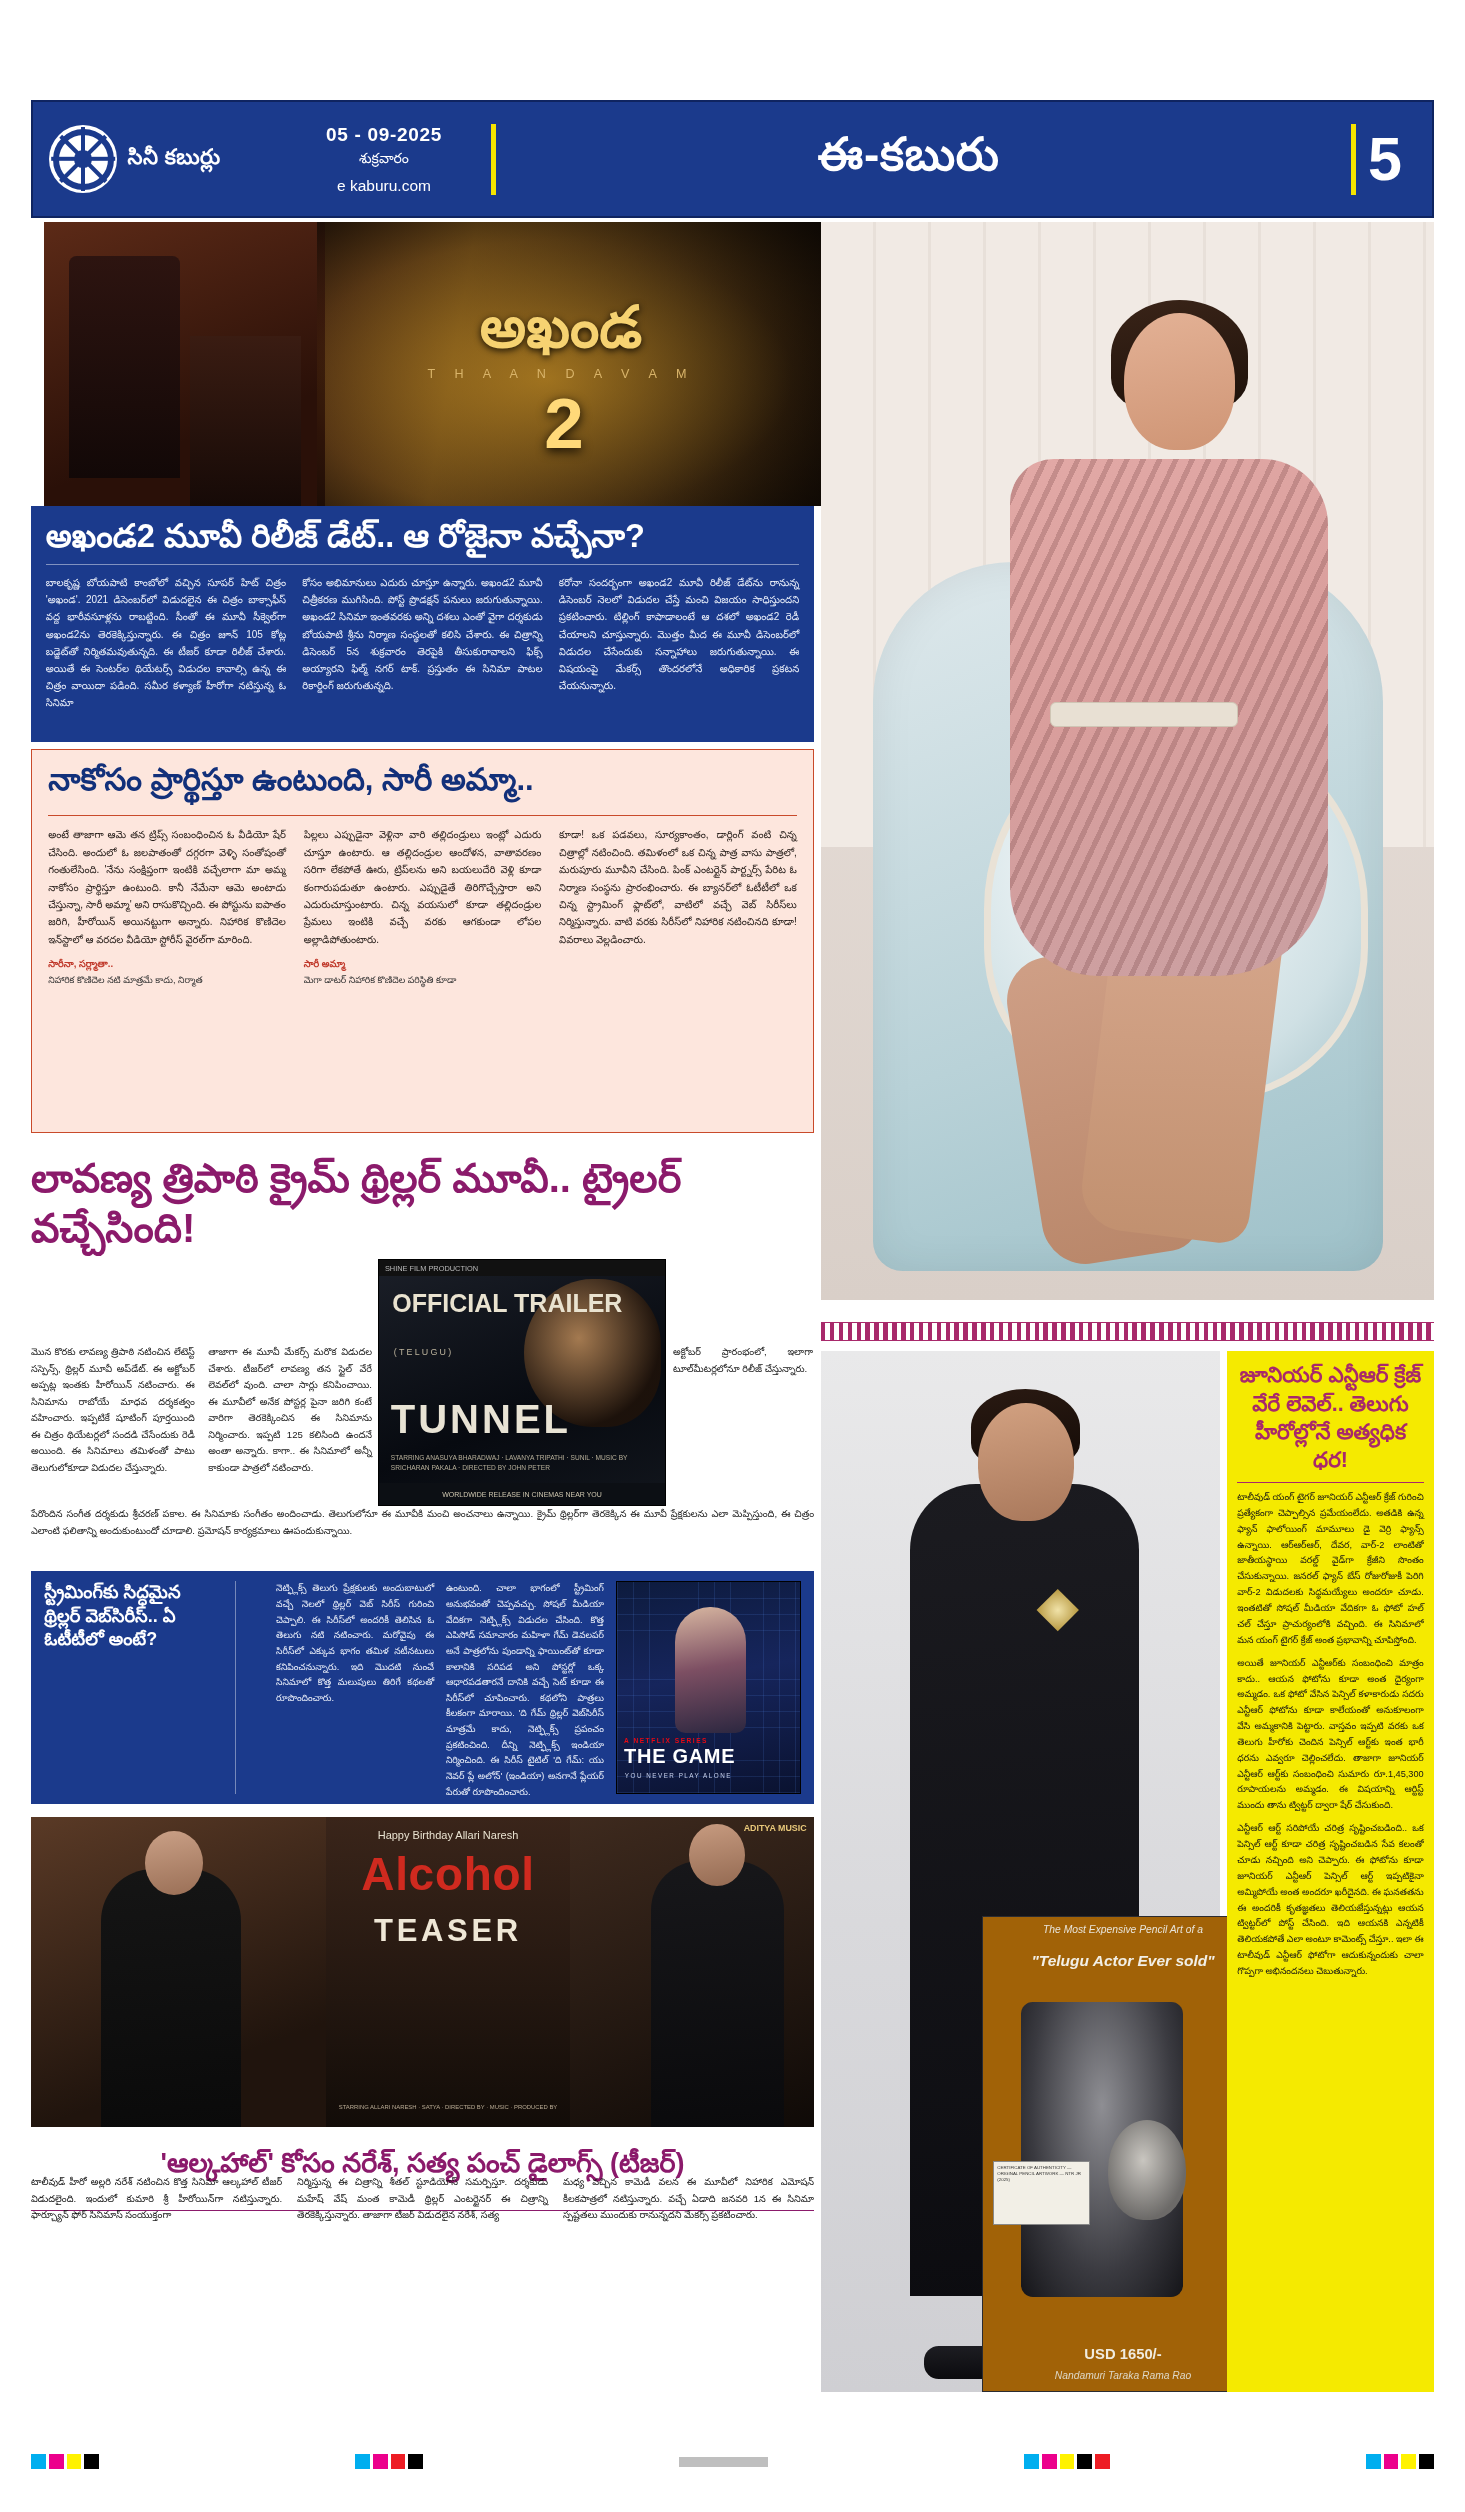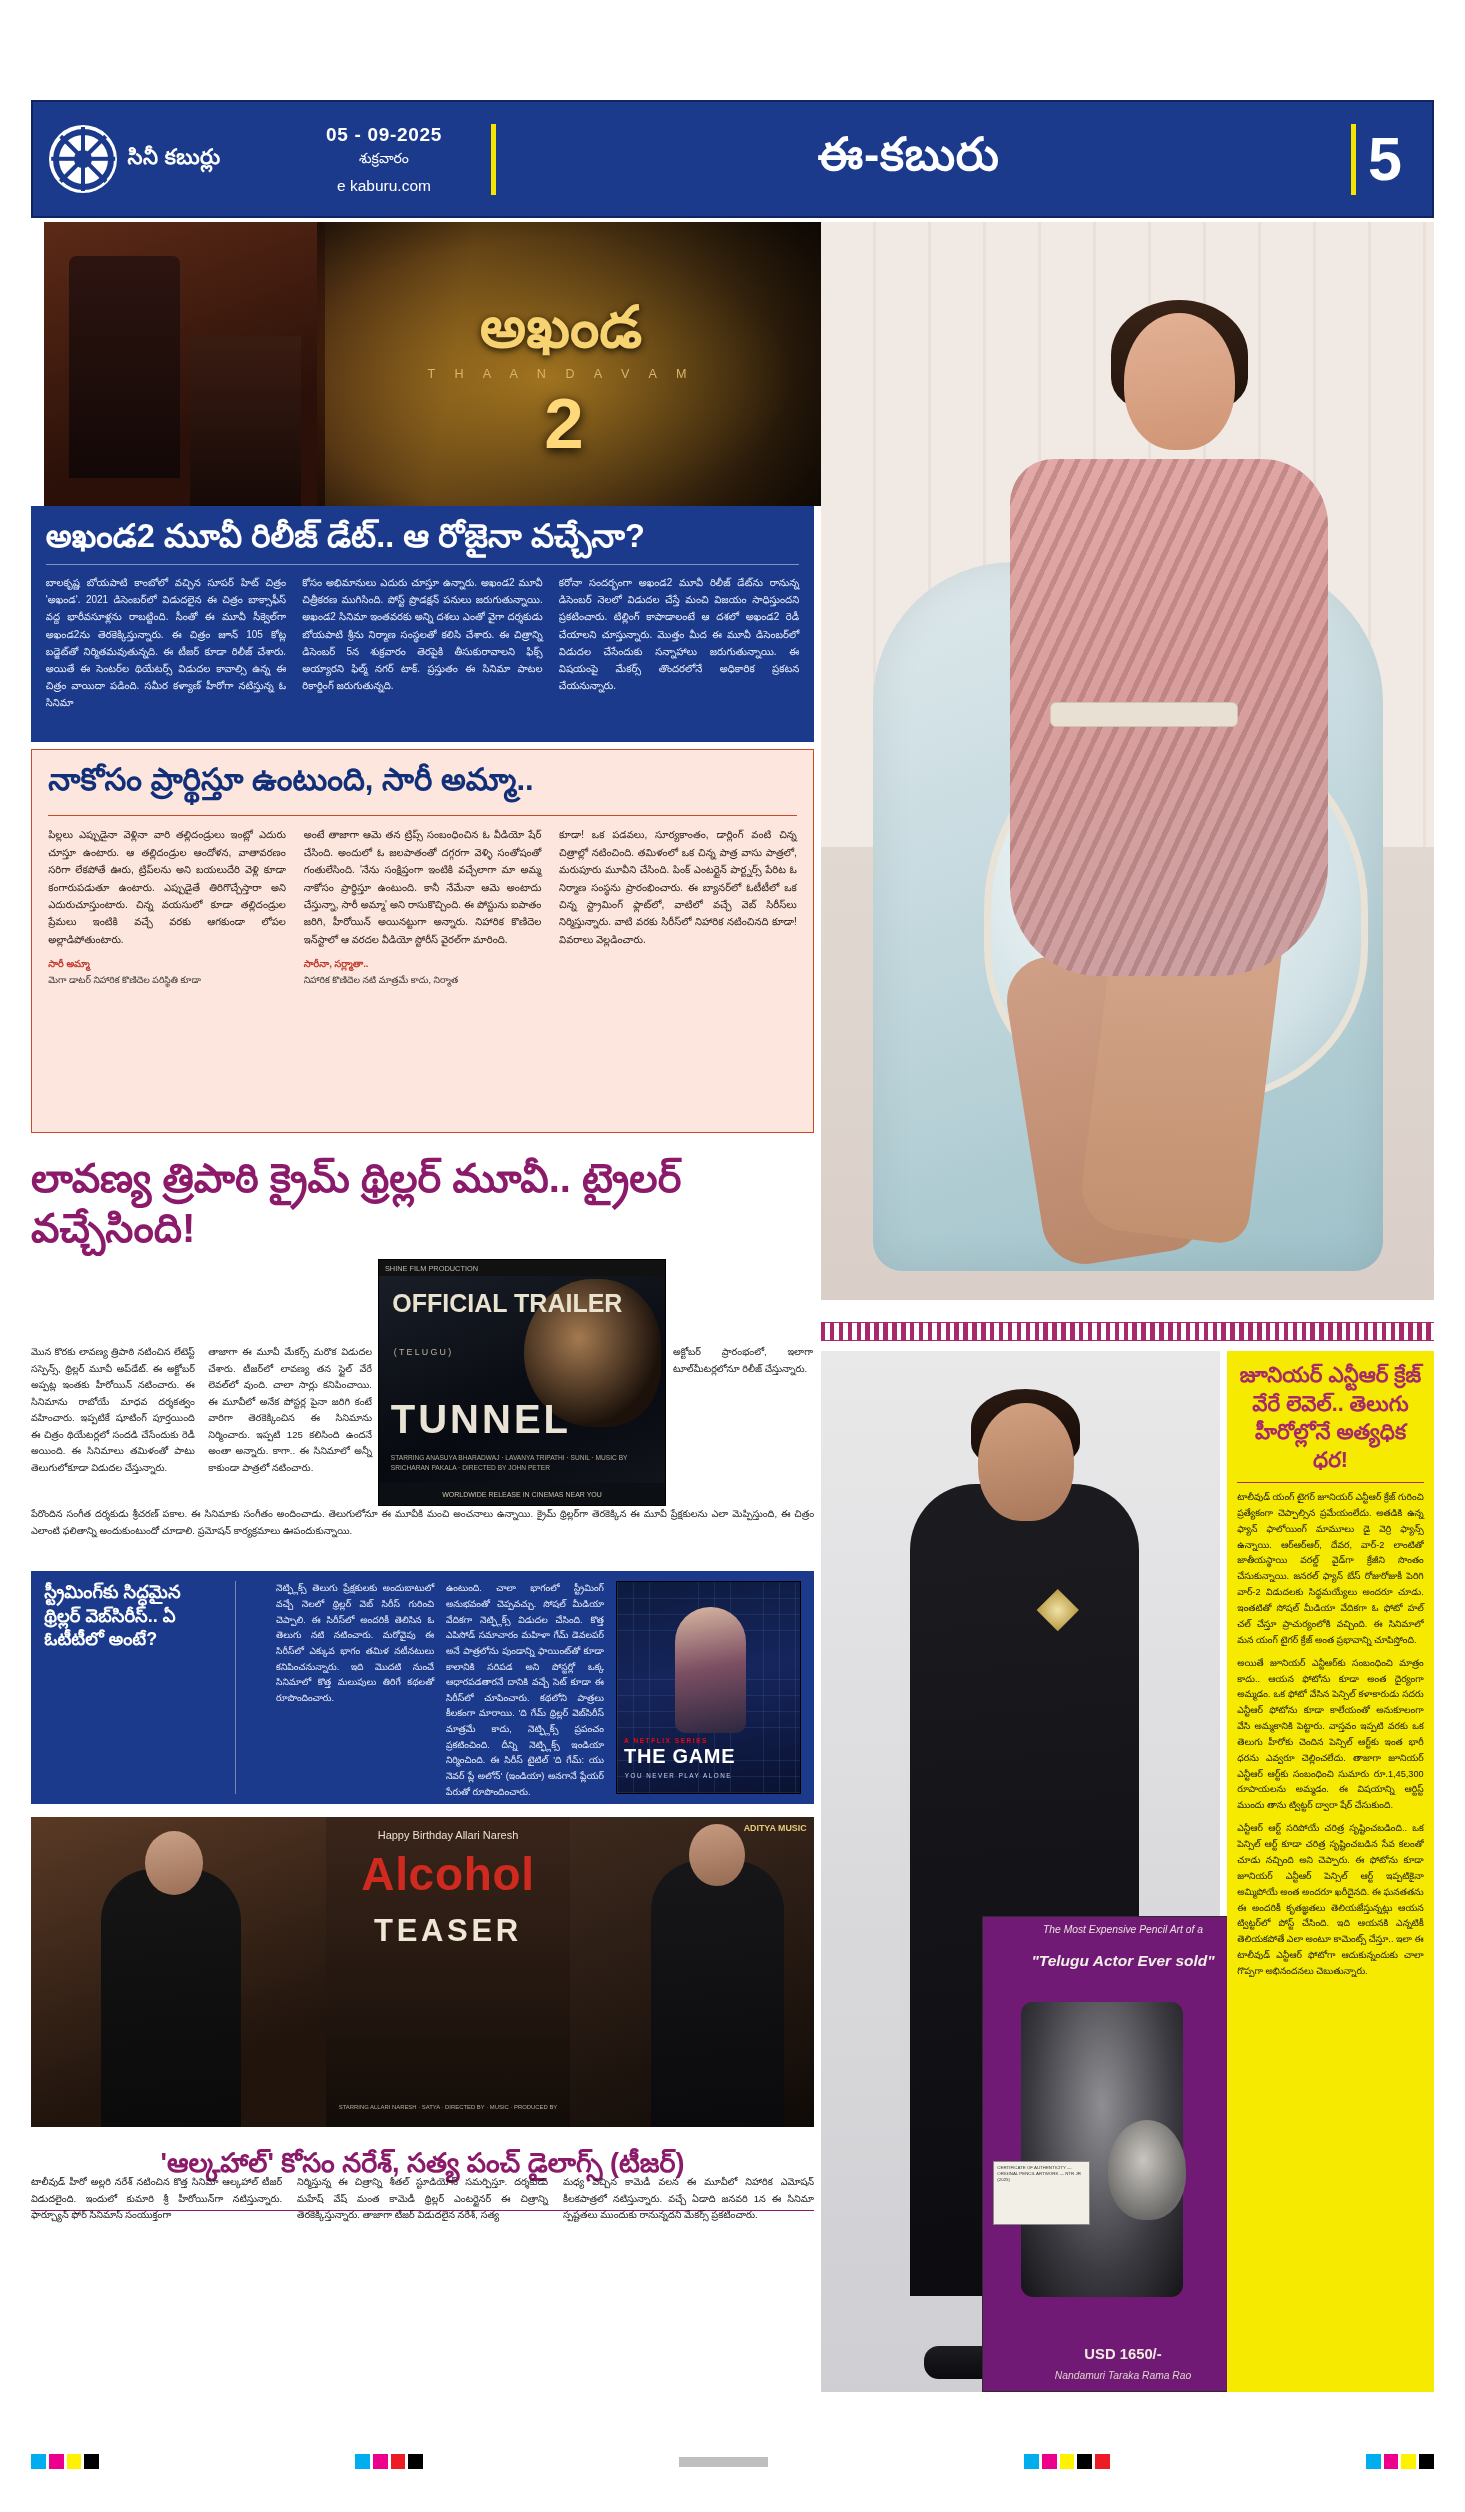--- a/index.html
+++ b/index.html
@@ -371,21 +371,21 @@
     position:absolute; left:222px; top:244px; width:29.5px; height:29.5px;
     background: radial-gradient(circle,#f0e2a8,#b79840);
     transform: rotate(45deg);
   }
   .ntr-shoes {
     position:absolute; left:103px; bottom:13.3px; width:207px; height:32.5px;
     background: linear-gradient(180deg,#1d1d22,#0b0b0e); border-radius: 14.8px;
   }
   .pencil-art {
     position: absolute; left: 982px; top: 1916px; width: 282px; height: 476px;
-    background: #701a75; border: 1.5px solid #2b2b30; overflow: hidden;
+    background: #a16207; border: 1.5px solid #2b2b30; overflow: hidden;
   }
   .pa-caption {
     position:absolute; left:0; top:5.9px; width:100%; text-align:center;
     color:#e8e4da; font-size:10.3px; font-style: italic; line-height:1.45; padding: 0 7.4px;
   }
   .pa-quote {
     position:absolute; left:0; top:35px; width:100%; text-align:center;
     color:#f2efe6; font-size:15.5px; font-weight:bold; font-style: italic; padding: 0 5.9px;
   }
   .pa-portrait {
@@ -475,31 +475,31 @@
       <p>బాలకృష్ణ బోయపాటి కాంబోలో వచ్చిన సూపర్ హిట్ చిత్రం 'అఖండ'. 2021 డిసెంబర్‌లో విడుదలైన ఈ చిత్రం బాక్సాఫీస్ వద్ద భారీవసూళ్లను రాబట్టింది. సీంతో ఈ మూవీ సీక్వెల్‌గా అఖండ2ను తెరకెక్కిస్తున్నారు. ఈ చిత్రం జూన్ 105 కోట్ల బడ్జెట్‌తో నిర్మితమవుతున్నది. ఈ టీజర్ కూడా రిలీజ్ చేశారు. అయితే ఈ సెంటర్‌ల థియేటర్స్ విడుదల కావాల్సి ఉన్న ఈ చిత్రం వాయిదా పడింది. సమీర కళ్యాణ్ హీరోగా నటిస్తున్న ఓ సినిమా</p>
       <p>కోసం అభిమానులు ఎదురు చూస్తూ ఉన్నారు. అఖండ2 మూవీ చిత్రీకరణ ముగిసింది. పోస్ట్ ప్రొడక్షన్ పనులు జరుగుతున్నాయి. అఖండ2 సినిమా ఇంతవరకు అన్ని దశలు ఎంతో వైగా దర్శకుడు బోయపాటి శ్రీను నిర్మాణ సంస్థలతో కలిసి చేశారు. ఈ చిత్రాన్ని డిసెంబర్ 5న శుక్రవారం తెరపైకి తీసుకురావాలని ఫిక్స్ అయ్యారని ఫిల్మ్ నగర్ టాక్. ప్రస్తుతం ఈ సినిమా పాటల రికార్డింగ్ జరుగుతున్నది.</p>
       <p>కరోనా సందర్భంగా అఖండ2 మూవీ రిలీజ్ డేట్‌ను రానున్న డిసెంబర్ నెలలో విడుదల చేస్తే మంచి విజయం సాధిస్తుందని ప్రకటించారు. టిల్లింగ్ కాపాడాలంటే ఆ దశలో అఖండ2 రెడీ చేయాలని చూస్తున్నారు. మొత్తం మీద ఈ మూవీ డిసెంబర్‌లో విడుదల చేసేందుకు సన్నాహాలు జరుగుతున్నాయి. ఈ విషయంపై మేకర్స్ తొందరలోనే అధికారిక ప్రకటన చేయనున్నారు.</p>
     </div>
   </div>
 
   <div class="niha-box">
     <div class="niha-head">నాకోసం ప్రార్థిస్తూ ఉంటుంది, సారీ అమ్మా..</div>
     <div class="niha-cols">
       <div class="c">
+        <p>అంటే తాజాగా ఆమె తన ట్రిప్స్ సంబంధించిన ఓ వీడియో షేర్ చేసింది. అందులో ఓ జలపాతంతో దగ్గరగా వెళ్ళి సంతోషంతో గంతులేసింది. 'నేను సంక్షిప్తంగా ఇంటికి వచ్చేలాగా మా అమ్మ నాకోసం ప్రార్థిస్తూ ఉంటుంది. కానీ నేమేనా ఆమె అంటాదు చేస్తున్నా, సారీ అమ్మా' అని రాసుకొచ్చింది. ఈ పోస్టును ఐపాతం జరిగి, హీరోయిన్ అయినట్టుగా అన్నారు. నిహారిక కొణిదెల ఇన్‌స్టాలో ఆ వరదల వీడియో స్టోరీస్ వైరల్‌గా మారింది.</p>
+        <div class="niha-sig">
+          <div>సారీనా, సర్ల్మాతా..</div>
+          <div class="l2">నిహారిక కొణిదెల నటి మాత్రమే కాదు, నిర్మాత</div>
+        </div>
+      </div>
+      <div class="c">
         <p>పిల్లలు ఎప్పుడైనా వెళ్లినా వారి తల్లిదండ్రులు ఇంట్లో ఎదురు చూస్తూ ఉంటారు. ఆ తల్లిదండ్రుల ఆందోళన, వాతావరణం సరిగా లేకపోతే ఊరు, ట్రిప్‌లను అని బయలుదేరి వెళ్లి కూడా కంగారుపడుతూ ఉంటారు. ఎప్పుడైతే తిరిగొచ్చేస్తారా అని ఎదురుచూస్తుంటారు. చిన్న వయసులో కూడా తల్లిదండ్రుల ప్రేమలు ఇంటికి వచ్చే వరకు ఆగకుండా లోపల అల్లాడిపోతుంటారు.</p>
         <div class="niha-sig">
           <div>సారీ అమ్మా</div>
           <div class="l2">మెగా డాటర్ నిహారిక కొణిదెల పరిస్థితి కూడా</div>
-        </div>
-      </div>
-      <div class="c">
-        <p>అంటే తాజాగా ఆమె తన ట్రిప్స్ సంబంధించిన ఓ వీడియో షేర్ చేసింది. అందులో ఓ జలపాతంతో దగ్గరగా వెళ్ళి సంతోషంతో గంతులేసింది. 'నేను సంక్షిప్తంగా ఇంటికి వచ్చేలాగా మా అమ్మ నాకోసం ప్రార్థిస్తూ ఉంటుంది. కానీ నేమేనా ఆమె అంటాదు చేస్తున్నా, సారీ అమ్మా' అని రాసుకొచ్చింది. ఈ పోస్టును ఐపాతం జరిగి, హీరోయిన్ అయినట్టుగా అన్నారు. నిహారిక కొణిదెల ఇన్‌స్టాలో ఆ వరదల వీడియో స్టోరీస్ వైరల్‌గా మారింది.</p>
-        <div class="niha-sig">
-          <div>సారీనా, సర్ల్మాతా..</div>
-          <div class="l2">నిహారిక కొణిదెల నటి మాత్రమే కాదు, నిర్మాత</div>
         </div>
       </div>
       <div class="c">
         <p>కూడా! ఒక పడవలు, సూర్యకాంతం, డార్లింగ్ వంటి చిన్న చిత్రాల్లో నటించింది. తమిళంలో ఒక చిన్న పాత్ర వాసు పాత్రలో, మరుపూరు మూవీని చేసింది. పింక్ ఎంటర్టైన్ పార్ట్నర్స్ పేరిట ఓ నిర్మాణ సంస్థను ప్రారంభించారు. ఈ బ్యానర్‌లో ఓటీటీలో ఒక చిన్న స్ట్రామింగ్ ఫ్లాట్‌లో, వాటిలో వచ్చే వెబ్ సిరీస్‌లు నిర్మిస్తున్నారు. వాటి వరకు సిరీస్‌లో నిహారిక నటించినది కూడా! వివరాలు వెల్లడించారు.</p>
       </div>
     </div>
   </div>
 
   <div class="niha-photo">
     <div class="np-wall"></div>

